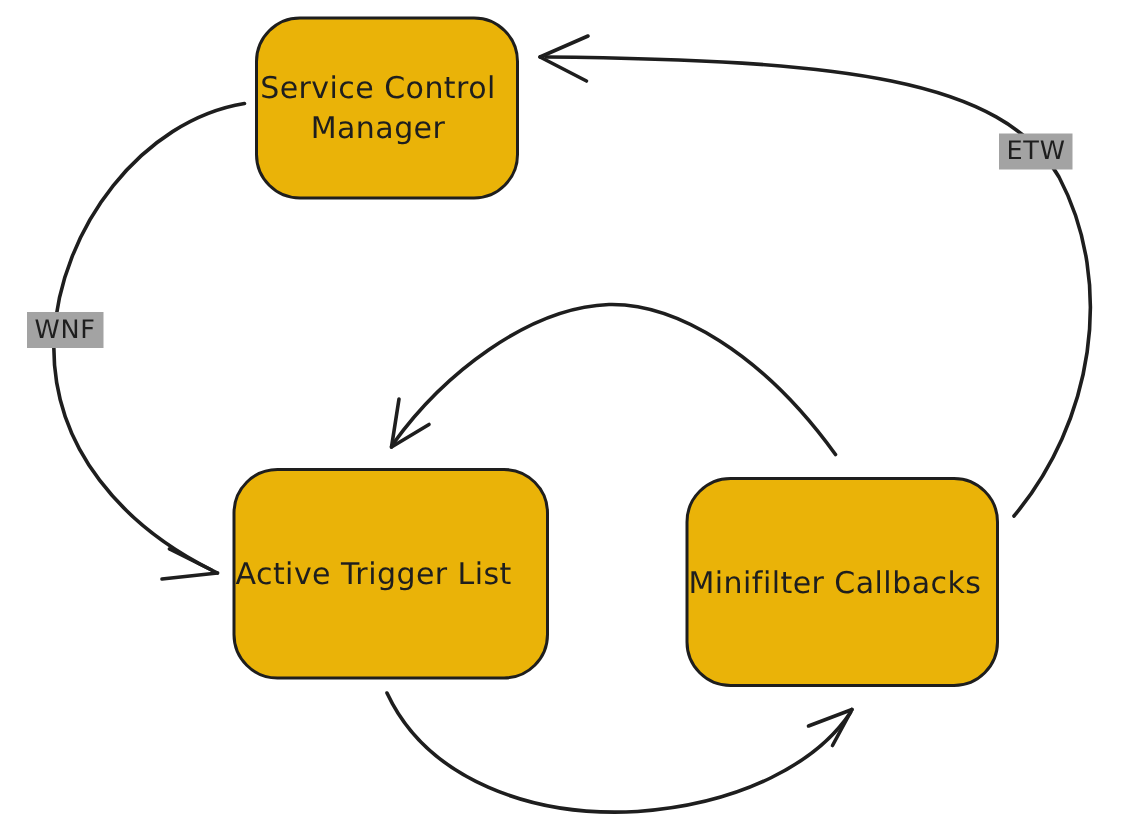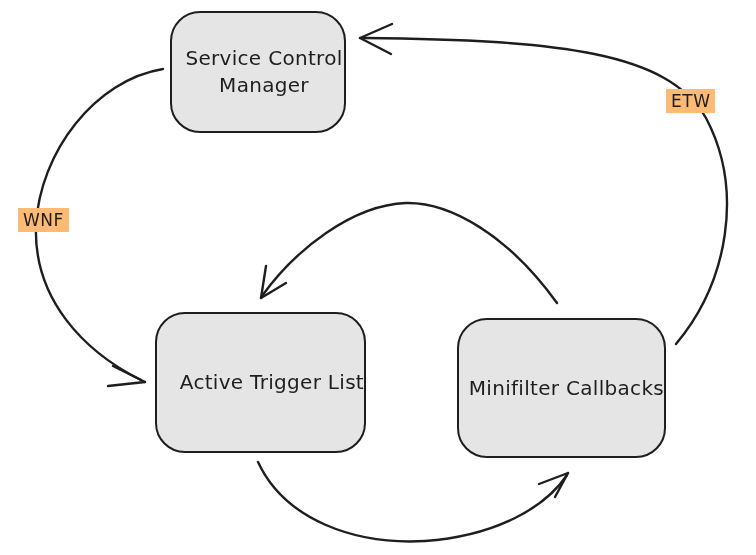--- a/index.html
+++ b/index.html
@@ -27,40 +27,40 @@
     fill: none;
     stroke: #1e1e1e;
     stroke-width: 2.4;
     stroke-linecap: round;
     stroke-linejoin: round;
   }
   .node {
     position: absolute;
     border: 2.5px solid #1e1e1e;
     border-radius: 30px;
-    background: #e5e5e5;
+    background: #eab308;
     display: flex;
     align-items: center;
-    justify-content: flex-end;
+    justify-content: flex-start;
     text-align: center;
     box-sizing: border-box;
   }
   .node-label {
     font-size: 20px;
     line-height: 1.35;
     letter-spacing: 0.3px;
     font-weight: 500;
   }
   .node-scm   { left: 170px; top: 11px;  width: 176px; height: 122px; }
   .node-scm .node-label { width: 160px; }
   .node-atl   { left: 155px; top: 312px; width: 211px; height: 141px; }
   .node-mfc   { left: 457px; top: 318px; width: 209px; height: 140px; }
   .edge-label {
     position: absolute;
-    background: #fdba74;
+    background: #a3a3a3;
     padding: 2px 5px;
     font-size: 17px;
     font-weight: 500;
     letter-spacing: 0.5px;
     text-align: center;
   }
   .edge-label-wnf { left: 18px;  top: 208px; }
   .edge-label-etw { left: 666px; top: 89px; }
 </style>
 </head>

